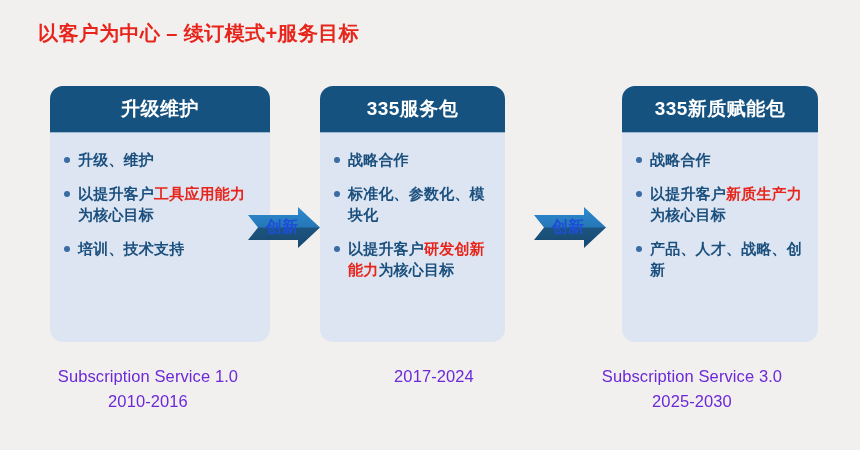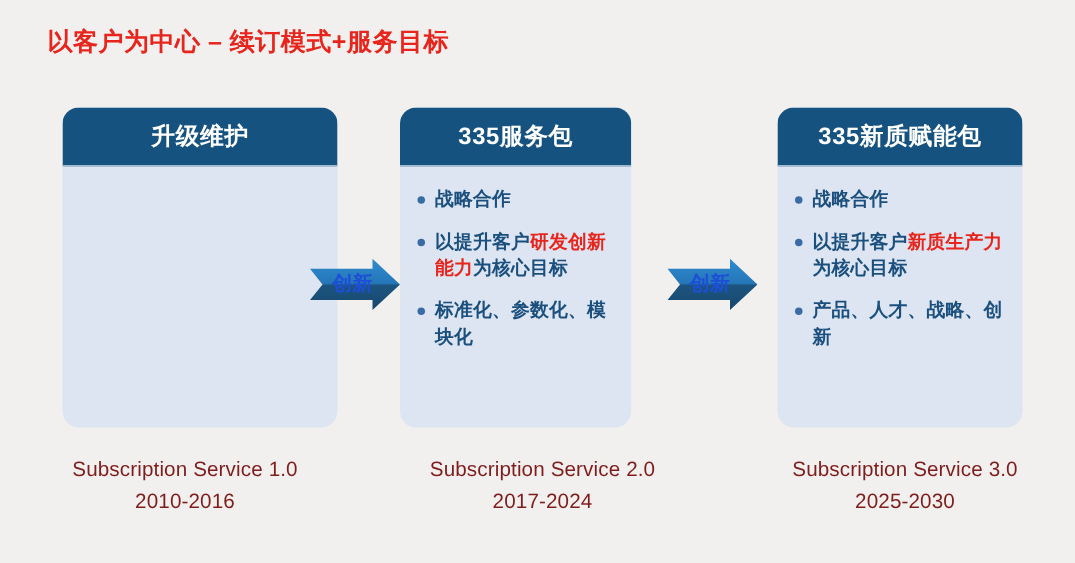--- a/index.html
+++ b/index.html
@@ -116,39 +116,53 @@
     font-weight: bold;
     letter-spacing: 0.3px;
     pointer-events: none;
   }
 
   
   .caption {
     position: absolute;
     top: 364px;
     text-align: center;
-    color: #7f1d1d;
+    color: #6d28d9;
     font-size: 16.5px;
     line-height: 25px;
     letter-spacing: 0.1px;
   }
   .cap-1 { left: 20px;  width: 256px; }
   .cap-2 { left: 306px; width: 256px; }
-  .cap-3 { left: 596px; width: 256px; }
+  .cap-3 { left: 564px; width: 256px; }
   .caption .cap-line { display: block; }
 </style>
 </head>
 <body>
 
 <div id="slide">
 
   <div class="slide-title">以客户为中心 – 续订模式+服务目标</div>
 
   <div class="card card-1">
     <div class="card-header">升级维护</div>
+    <div class="card-body">
+        <div class="bullet-row">
+          <span class="bullet-dot"></span>
+          <div class="bullet-text"><span>升级、维护</span></div>
+        </div>
+        <div class="bullet-row">
+          <span class="bullet-dot"></span>
+          <div class="bullet-text"><span>以提升客户</span><span class="hl">工具应用能力</span><span>为核心目标</span></div>
+        </div>
+        <div class="bullet-row">
+          <span class="bullet-dot"></span>
+          <div class="bullet-text"><span>培训、技术支持</span></div>
+        </div>
+      </div>
   </div>
 
   <div class="arrow arrow-1">
     <svg width="72" height="41" viewBox="0 0 72 41">
       <defs>
         <linearGradient id="agrad1" x1="0" y1="0" x2="0" y2="1">
           <stop offset="0%" stop-color="#2e8bd0"></stop>
           <stop offset="48%" stop-color="#2577b8"></stop>
           <stop offset="52%" stop-color="#1c547f"></stop>
           <stop offset="100%" stop-color="#17486e"></stop>
@@ -161,25 +175,25 @@
 
   <div class="card card-2">
     <div class="card-header">335服务包</div>
     <div class="card-body">
         <div class="bullet-row">
           <span class="bullet-dot"></span>
           <div class="bullet-text"><span>战略合作</span></div>
         </div>
         <div class="bullet-row">
           <span class="bullet-dot"></span>
+          <div class="bullet-text"><span>标准化、参数化、模块化</span></div>
+        </div>
+        <div class="bullet-row">
+          <span class="bullet-dot"></span>
           <div class="bullet-text"><span>以提升客户</span><span class="hl">研发创新能力</span><span>为核心目标</span></div>
-        </div>
-        <div class="bullet-row">
-          <span class="bullet-dot"></span>
-          <div class="bullet-text"><span>标准化、参数化、模块化</span></div>
         </div>
       </div>
   </div>
 
   <div class="arrow arrow-2">
     <svg width="72" height="41" viewBox="0 0 72 41">
       <defs>
         <linearGradient id="agrad2" x1="0" y1="0" x2="0" y2="1">
           <stop offset="0%" stop-color="#2e8bd0"></stop>
           <stop offset="48%" stop-color="#2577b8"></stop>
@@ -208,21 +222,20 @@
           <div class="bullet-text"><span>产品、人才、战略、创新</span></div>
         </div>
       </div>
   </div>
 
   <div class="caption cap-1">
     <span class="cap-line">Subscription Service 1.0</span>
     <span class="cap-line">2010-2016</span>
   </div>
   <div class="caption cap-2">
-    <span class="cap-line">Subscription Service 2.0</span>
     <span class="cap-line">2017-2024</span>
   </div>
   <div class="caption cap-3">
     <span class="cap-line">Subscription Service 3.0</span>
     <span class="cap-line">2025-2030</span>
   </div>
 
 </div>
 
 </body></html>

